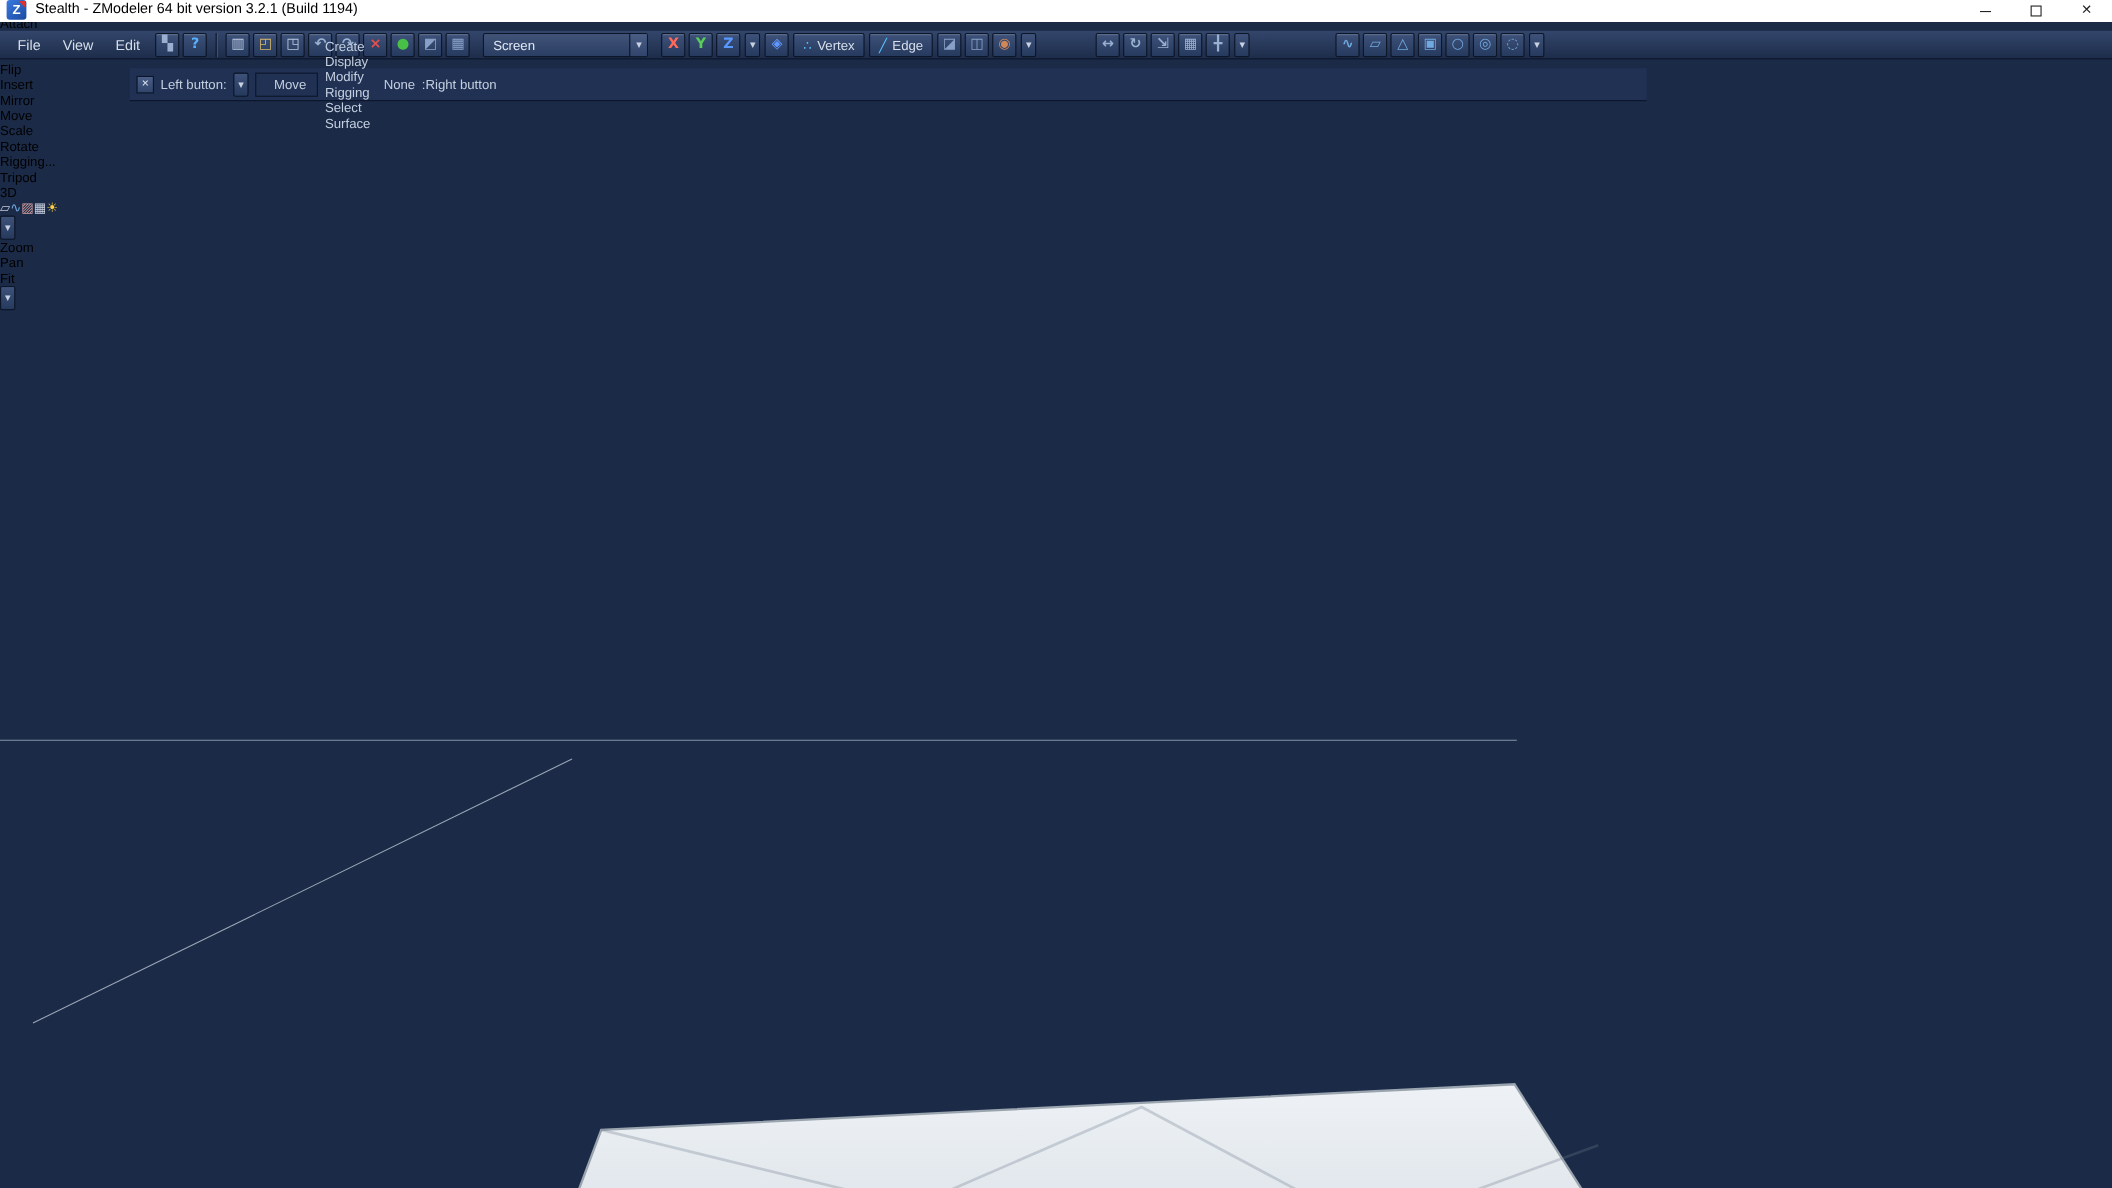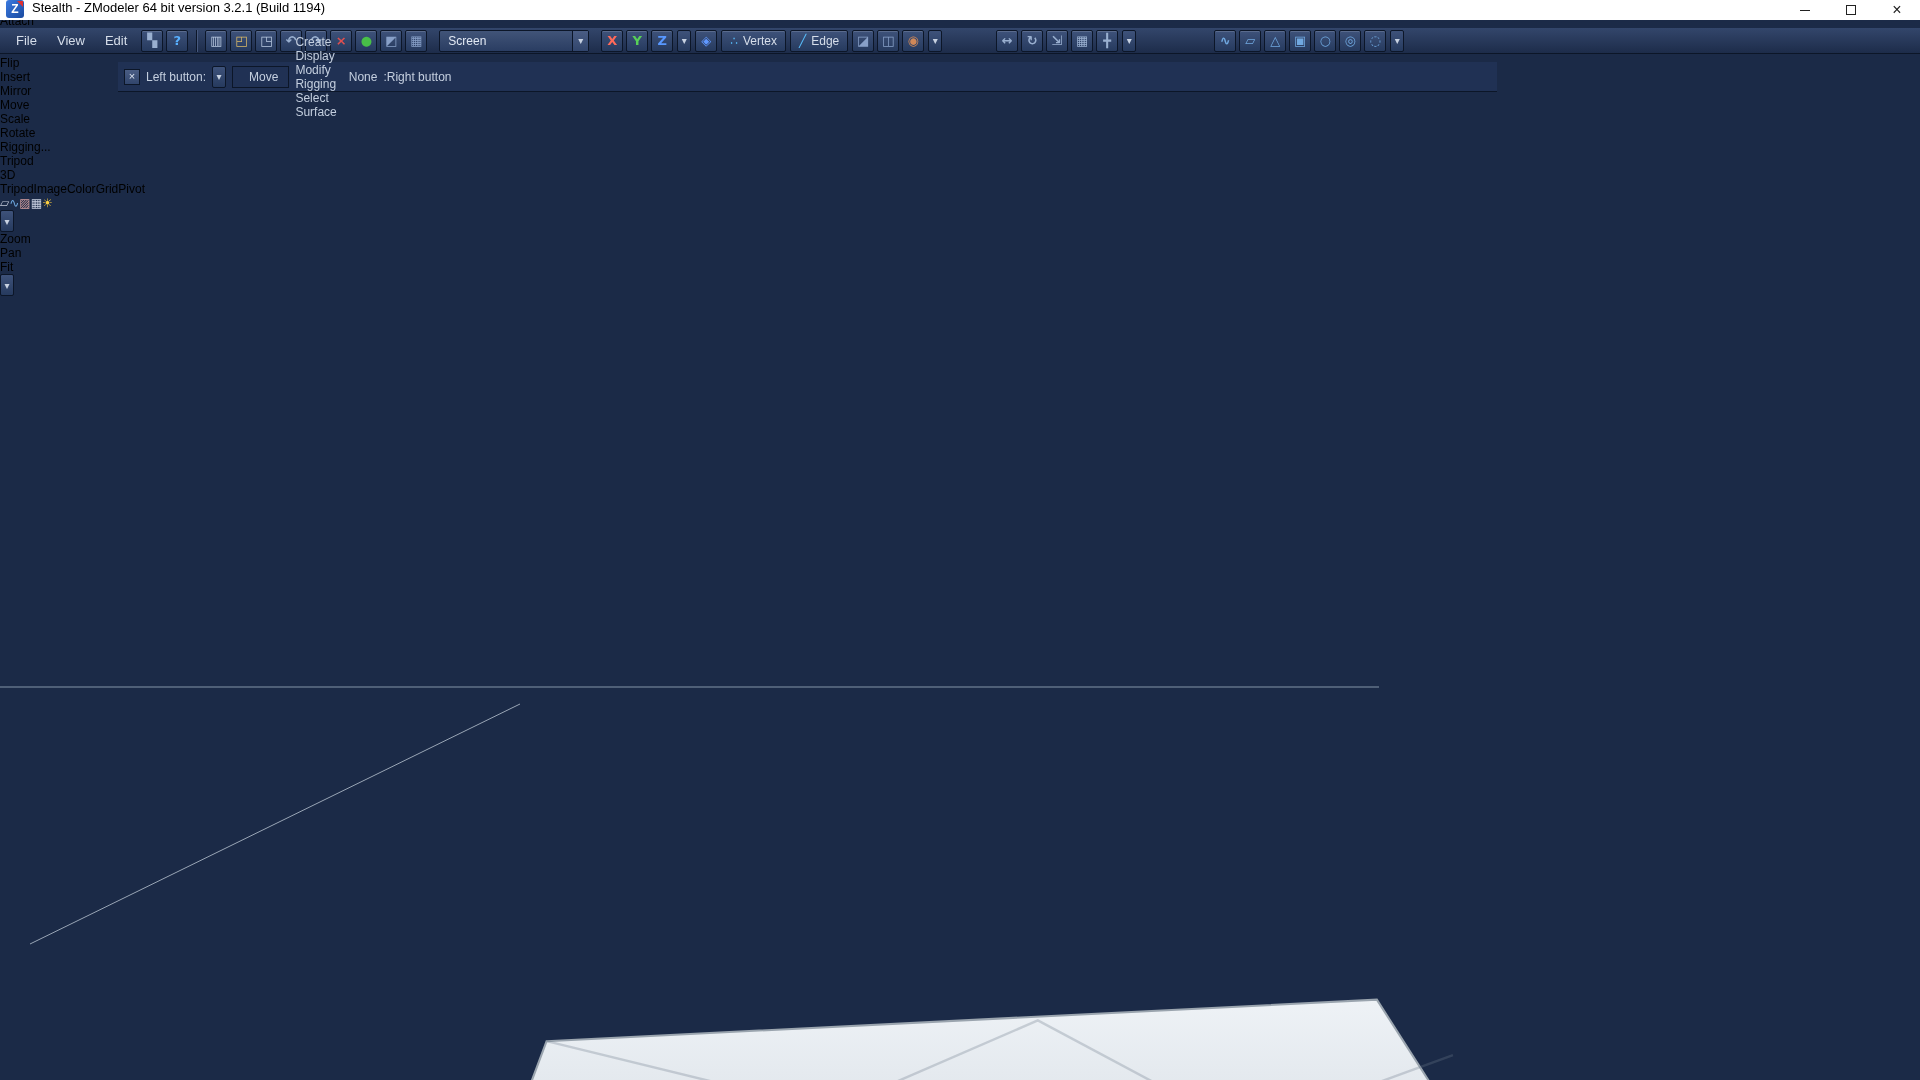--- a/index.html
+++ b/index.html
@@ -651,23 +651,20 @@
     <div class="element-btn">
       <span class="sphere-red-ic"></span>
       <span>Tripod</span>
     </div>
   </div>
 
   <div class="viewport">
     <div class="vheader">
       <div class="vmode"><span>3D</span></div>
       <span class="vcollapse"></span>
-      <div class="vmenus">
-        
-      <span class="vmenu"><span>Tripod</span></span><span class="vmenu"><span>Image</span></span><span class="vmenu"><span>Color</span></span><span class="vmenu"><span>Grid</span></span><span class="vmenu"><span>Pivot</span></span></div>
       <div class="spacer"></div>
       <div class="vicons">
         
       <span class="vicon"><span class="tg" style="color: rgb(192, 200, 216);">▱</span></span><span class="vicon"><span class="tg" style="color: rgb(111, 168, 224);">∿</span></span><span class="vicon"><span class="tg" style="color: rgb(216, 160, 160);">▨</span></span><span class="vicon"><span class="tg" style="color: rgb(200, 208, 224);">▦</span></span><span class="vicon"><span class="tg" style="color: rgb(255, 208, 64);">☀</span></span></div>
       <span class="caret-box"></span>
       <div class="vctrl">
         <span class="magnifier"></span>
         <span>Zoom</span>
       </div>
       <div class="vctrl">

